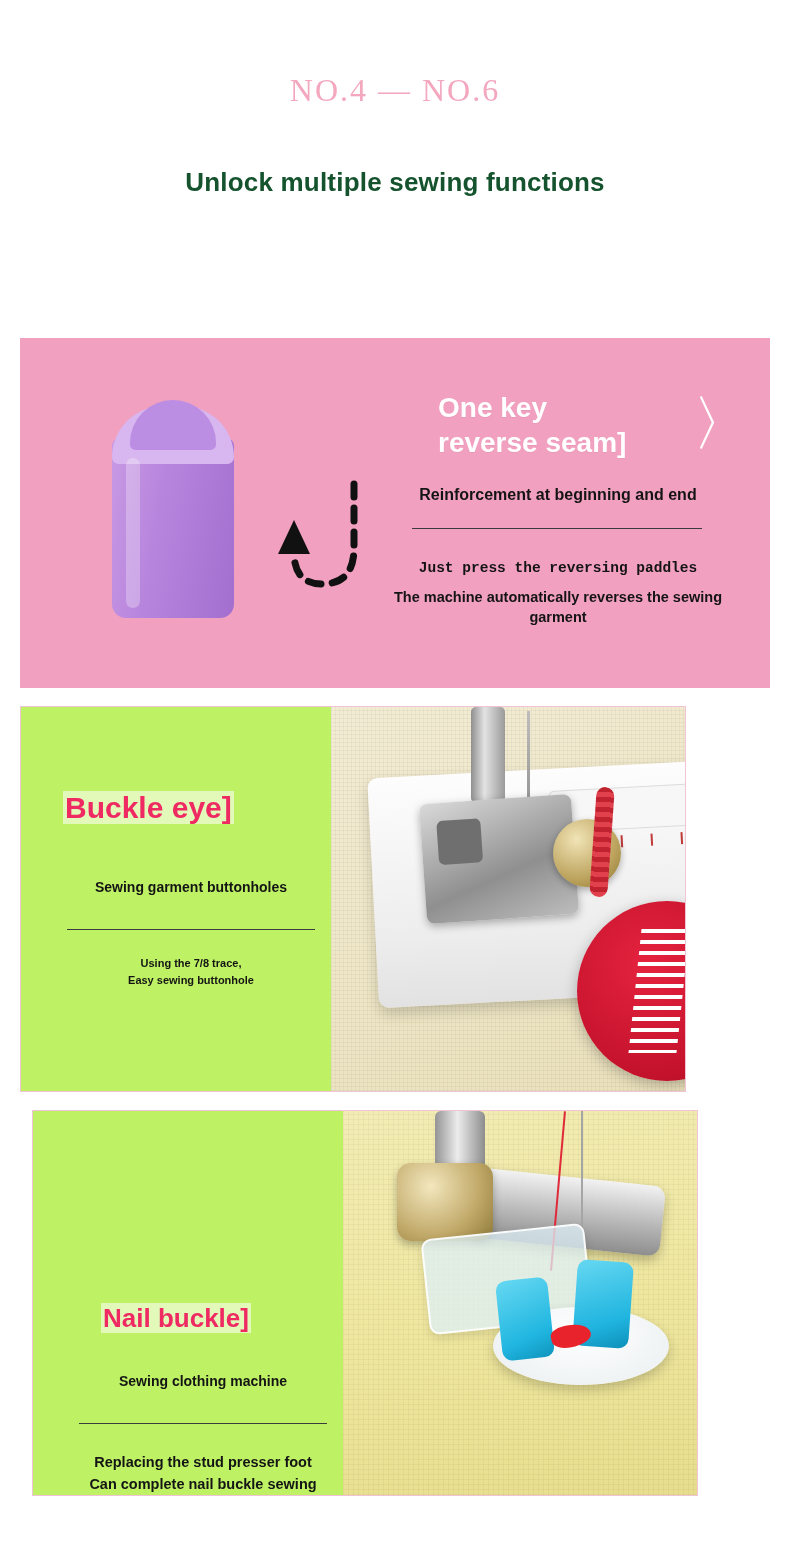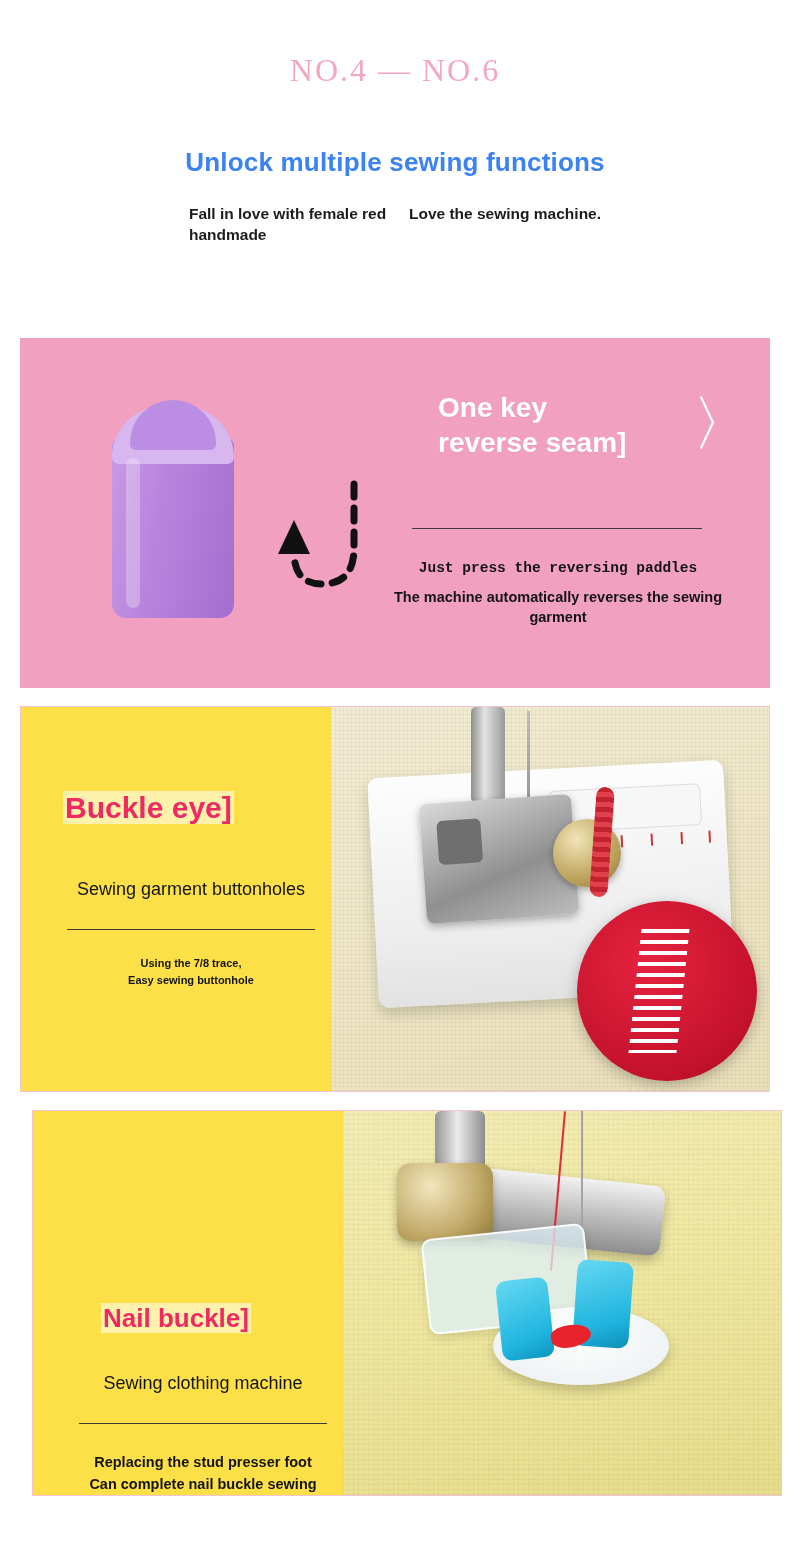--- a/index.html
+++ b/index.html
@@ -18,35 +18,35 @@
 
   .page {
     width: 790px;
     height: 1552px;
     position: relative;
     background: #ffffff;
   }
 
   
   .header {
-    padding-top: 52px;
+    padding-top: 72px;
     text-align: center;
   }
   .no-range {
     font-size: 32px;
     letter-spacing: 2px;
     color: #f3a8bf;
     font-family: "Liberation Serif", serif;
     font-weight: 400;
   }
   .headline {
     margin-top: 58px;
     font-size: 26px;
     font-weight: bold;
-    color: #3b82f6;
+    color: #14532d;
     letter-spacing: 0.2px;
   }
   .subline-wrap {
     margin-top: 26px;
     display: flex;
     justify-content: center;
     align-items: flex-start;
     gap: 10px;
   }
   .subline {
@@ -177,22 +177,22 @@
     font-size: 14.5px;
     font-weight: bold;
     color: #141414;
     line-height: 1.35;
   }
 
   
   .card {
     position: absolute;
     left: 20px;
-    width: 750px;
-    background: #fde047;
+    width: 666px;
+    background: #bef264;
     border: 1px solid #f0c4d6;
     box-sizing: border-box;
     overflow: hidden;
   }
   .card-2 { top: 706px; height: 386px; }
   .card-3 { top: 1110px; height: 386px; margin-left: 12px; }
 
   .card-left {
     position: absolute;
     left: 0;
@@ -213,22 +213,22 @@
     position: absolute;
     font-size: 30px;
     font-weight: bold;
     color: #ef2a63;
   }
   .c2-title { left: 42px; top: 84px; }
   .c3-title { left: 68px; top: 192px; font-size: 26px; }
 
   .card-line1 {
     position: absolute;
-    font-size: 18px;
-    font-weight: normal;
+    font-size: 14px;
+    font-weight: bold;
     color: #141414;
   }
   .c2-line1 { left: 34px; top: 172px; width: 272px; text-align: center;}
   .c3-line1 { left: 34px; top: 262px; width: 272px; text-align: center;}
 
   .card-rule {
     position: absolute;
     height: 1px;
     background: #3b3b3b;
     width: 248px;
@@ -439,24 +439,20 @@
   }
 </style>
 </head>
 <body>
 
 <div class="page">
 
   <div class="header">
     <div class="no-range">NO.4 — NO.6</div>
     <div class="headline">Unlock multiple sewing functions</div>
-    <div class="subline-wrap">
-      <div class="subline first">Fall in love with female red handmade</div>
-      <div class="subline">Love the sewing machine.</div>
-    </div>
   </div>
 
   <div class="panel-pink">
 
     <div class="bobbin-wrap">
       <div class="bobbin-body"></div>
       <div class="bobbin-top"></div>
       <div class="bobbin-cap"></div>
       <div class="bobbin-shine"></div>
     </div>
@@ -467,20 +463,21 @@
         <polygon points="24,42 8,76 40,76" fill="#111"></polygon>
       </svg>
     </div>
 
     <div class="p1-title">
       <span>One key</span><br>
       <span>reverse seam]</span>
     </div>
     <div class="p1-brace">〉</div>
 
+    <div class="p1-sub1">Reinforcement at beginning and end</div>
     <div class="p1-rule"></div>
     <div class="p1-sub2">Just press the reversing paddles</div>
     <div class="p1-sub3">The machine automatically reverses the sewing garment</div>
   </div>
 
   <div class="card card-2">
     <div class="card-left">
       <div class="card-title c2-title">
         <span class="hl-white">Buckle eye]</span>
       </div>

